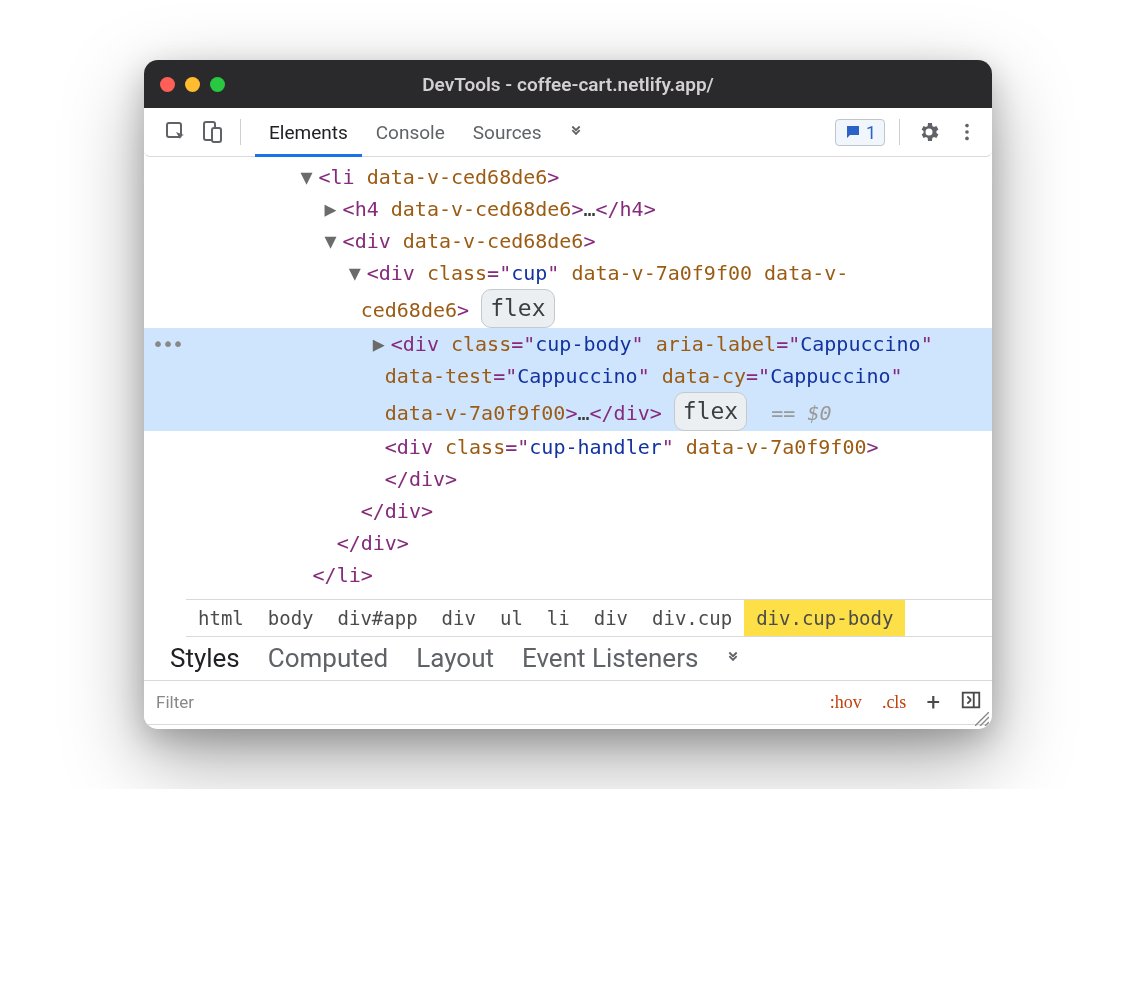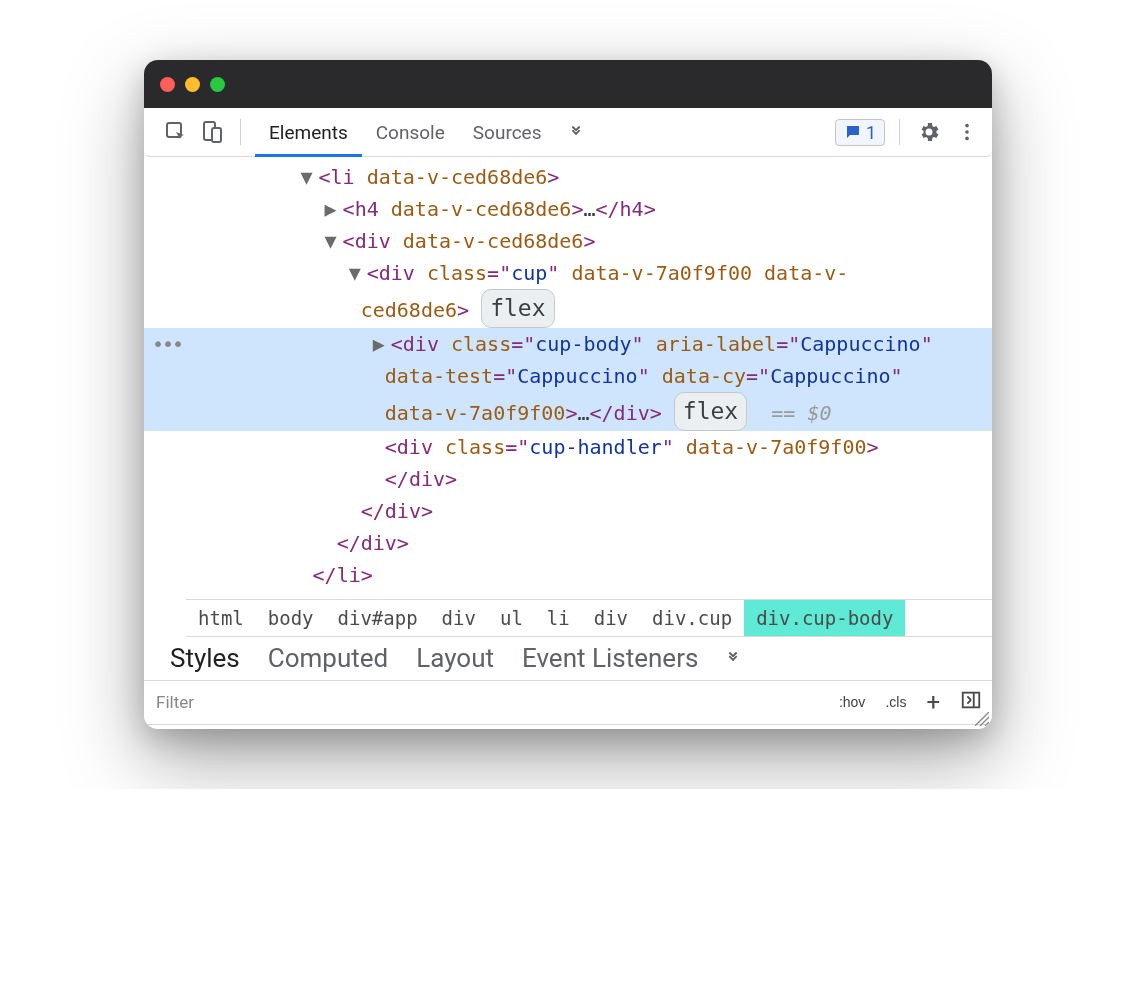--- a/index.html
+++ b/index.html
@@ -125,21 +125,21 @@
     margin-left: 42px;
   }
   .crumb {
     display: flex;
     align-items: center;
     padding: 0 12px;
     color: #4b4b4b;
     position: relative;
     white-space: nowrap;
   }
-  .crumb.active { background: #5eead4; }
+  .crumb.active { background: #fde047; }
   .crumb::after {
     content: "";
   }
   .crumb.app { color: #4b4b4b; }
   
   .bottom-tabs {
     display: flex;
     align-items: center;
     height: 44px;
     padding: 0 12px;
@@ -170,24 +170,24 @@
     border: none;
     font-size: 17px;
     padding: 0 12px;
     height: 100%;
     outline: none;
     color: #555;
     font-family: inherit;
   }
   .filter-input::placeholder { color: #888; }
   .filter-btn {
-    font-family: Liberation Sans, sans-serif;
-    font-size: 14px;
+    font-family: Liberation Serif, serif;
+    font-size: 18px;
     padding: 0 10px;
-    color: #404040;
+    color: #c2410c;
     display: flex;
     align-items: center;
     height: 100%;
   }
   .plus { font-size: 24px; padding: 0 10px; color: #4a4a4a; }
   .cssview-icon { padding: 0 10px; color: #4a4a4a; }
   .resize-corner {
     position: absolute;
     right: 3px;
     bottom: 3px;
@@ -200,20 +200,21 @@
 </head>
 <body>
 
 <div class="window">
   <div class="titlebar">
     <div class="traffic-lights">
       <div class="dot red"></div>
       <div class="dot yellow"></div>
       <div class="dot green"></div>
     </div>
+    <div class="title">DevTools - coffee-cart.netlify.app/</div>
   </div>
 
   <div class="window-inner">
   <div class="toolbar">
     <div class="tool-icon">
       <svg viewBox="0 0 24 24" width="24" height="24" fill="none" stroke="currentColor" stroke-width="2">
             <rect x="3" y="3" width="14" height="14" rx="2"></rect>
             <path d="M12 12 l8 3 -3 1 -1 3 z" fill="currentColor" stroke="none"></path>
           </svg>
     </div>

